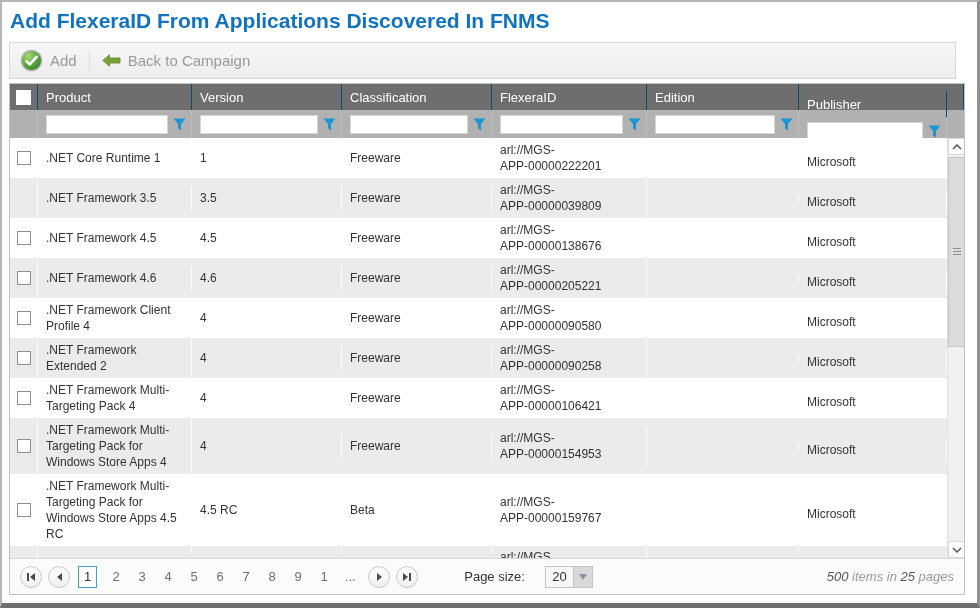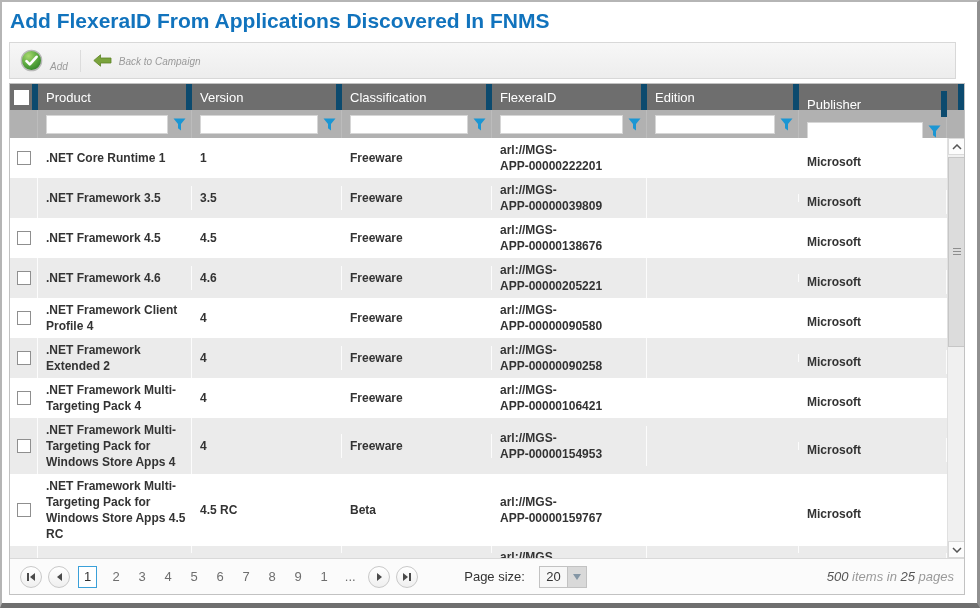--- a/index.html
+++ b/index.html
@@ -17,49 +17,49 @@
     margin:3px 0 8px 1px; font-size:21px; font-weight:bold;
     color:#1173bd; line-height:26px;
   }
 
   
   .toolbar {
     height:37px; background:linear-gradient(#f7f7f7,#ededed);
     border:1px solid #d8d8d8; display:flex; align-items:center;
     padding:0 10px; gap:12px;
   }
-  .tb-btn { display:flex; align-items:flex-end; gap:7px; color:#9a9a9a; font-size:10px; cursor:pointer;font-style:italic; }
+  .tb-btn { display:flex; align-items:center; gap:7px; color:#9a9a9a; font-size:15px; cursor:pointer; }
   .tb-sep { width:1px; height:22px; background:#dcdcdc; }
 
   
   .grid { margin-top:4px; border:1px solid #c2c2c2; width:956px; }
   .g-row { display:flex; }
   .w-cb   { width:28px; display:flex; align-items:center; justify-content:center; }
   .w-prod { width:154px; }
   .w-ver  { width:150px; }
   .w-class{ width:150px; }
   .w-flex { width:155px; }
   .w-ed   { width:152px; }
   .w-pub  { width:148px;margin-top:7px; }
   .w-tail { flex:1; }
 
   .g-head { background:#6e6e6e; color:#fff; height:26px; font-size:13px; }
-  .g-head .c { height:100%; display:flex; align-items:center; padding-left:8px; border-right:6px solid #0c4a6e; }
+  .g-head .c { height:100%; display:flex; align-items:center; padding-left:8px; border-right:1px solid #0c4a6e; }
   .g-head .w-cb { padding-left:0; }
   .hd-cb { width:15px; height:15px; background:#fff; display:block; cursor:pointer; }
 
   .g-filter { background:#b1b1b1; height:28px; }
   .g-filter .c { height:100%; display:flex; align-items:center; gap:5px; padding:0 5px 0 8px; border-right:1px solid #bcbcbc; }
   .g-filter input {
     flex:1; min-width:0; height:19px; border:1px solid #d6d6d6;
     font-family:"Liberation Sans", sans-serif; font-size:12px; padding:0 3px; outline:none;
   }
   .funnel-btn { border:none; background:none; padding:0; display:flex; cursor:pointer; }
 
-  .g-body { position:relative; height:420px; overflow:hidden; background:#fff;font-weight:bold; }
+  .g-body { position:relative; height:420px; overflow:hidden; background:#fff; }
   .rows { width:937px; }
   .row { display:flex; min-height:40px; align-items:center; font-size:12px; color:#333; background:#fff; }
   .row:nth-child(even) { background:#ebebeb; }
   .row .c { padding:4px 5px 4px 8px; border-right:1px solid rgba(255,255,255,.85); line-height:16px; }
   .row .w-cb { padding:0; align-self:stretch; display:flex; align-items:center; justify-content:center; }
   .cb { width:14px; height:14px; border:1px solid #8f8f8f; background:#fff; display:block; cursor:pointer; }
   .row-partial { min-height:0; height:12px; align-items:flex-start; overflow:hidden; }
   .row-partial .c { padding-top:3px; }
 
   
@@ -78,21 +78,21 @@
   .pg-btn {
     width:22px; height:22px; border-radius:50%; border:1px solid #c9c9c9;
     background:linear-gradient(#ffffff,#efefef); display:flex; align-items:center; justify-content:center;
     gap:1px; margin-right:6px; cursor:pointer;
   }
   .t-l { width:0; height:0; border:4px solid transparent; border-left:0; border-right:5px solid #4a4a4a; }
   .t-r { width:0; height:0; border:4px solid transparent; border-right:0; border-left:5px solid #4a4a4a; }
   .t-bar { width:2px; height:8px; background:#4a4a4a; }
   .pg-num { min-width:16px; text-align:center; margin:0 5px; cursor:pointer; }
   .pg-current { border:1px solid #3aa0d9; background:#fff; color:#333; height:22px; line-height:20px; padding:0 5px; margin:0 6px 0 2px; cursor:default; }
-  .page-size { margin-left:40px; display:flex; align-items:center; color:#333; gap:14px; }
+  .page-size { margin-left:40px; display:flex; align-items:center; color:#333; gap:20px; }
   .ps-box { display:flex; border:1px solid #c2c2c2; height:22px; cursor:pointer; }
   .ps-val { width:27px; background:#f7f7f7; display:flex; align-items:center; justify-content:center; color:#333; }
   .ps-arrow { width:19px; background:#d9d9d9; border-left:1px solid #c2c2c2; display:flex; align-items:center; justify-content:center; }
   .dd-tri { width:0; height:0; border:4px solid transparent; border-bottom:0; border-top:6px solid #8496a5; }
   .items { margin-left:auto; color:#9a9a9a; font-size:13px; white-space:pre;font-style:italic; }
   .items .num { color:#555; }
 </style>
 </head>
 <body>
 

